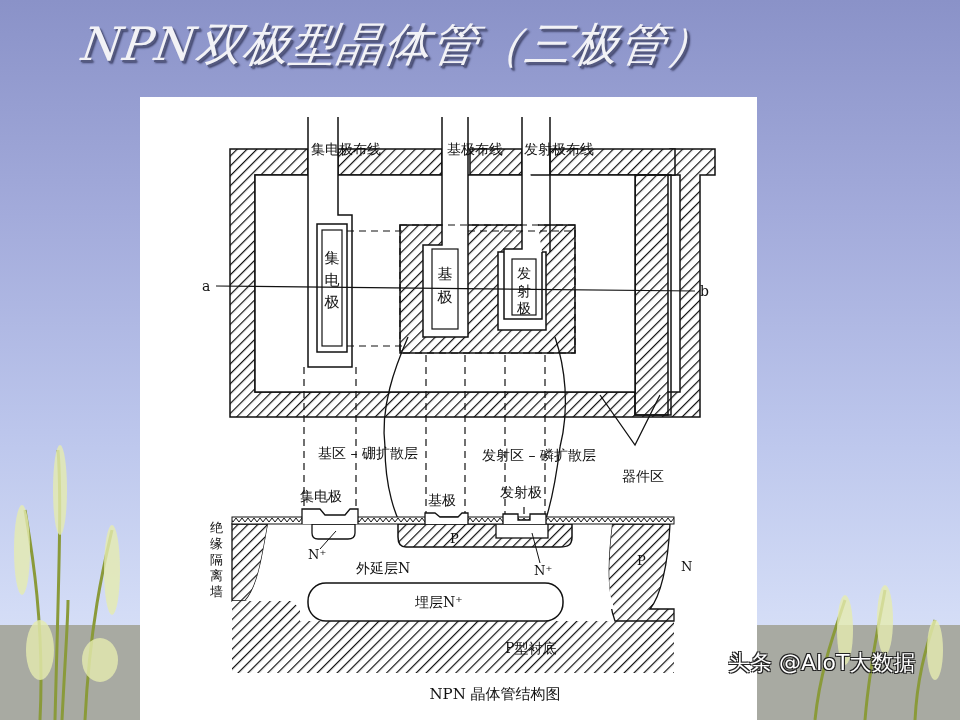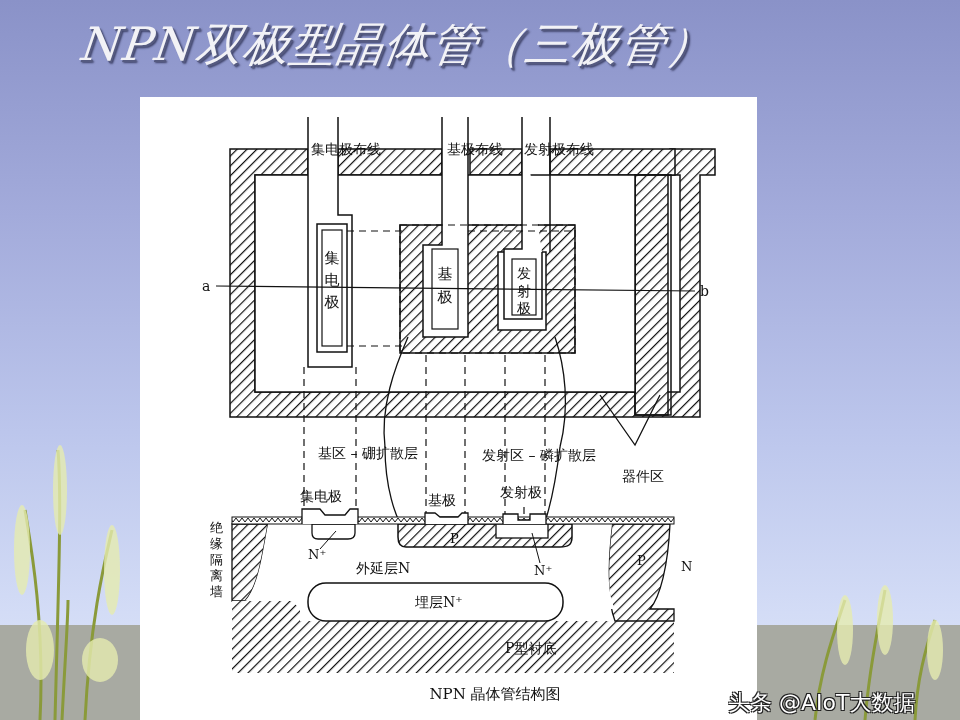--- a/index.html
+++ b/index.html
@@ -8,21 +8,21 @@
     font-family:"DejaVu Serif",serif;}
   .title{position:absolute;left:82px;top:14px;font-size:46px;color:#f2f2f6;
     font-style:italic;letter-spacing:1px;
     text-shadow:2px 2px 0 #555a80,3px 3px 2px #3c4066;transform:skewX(-8deg);
     font-family:"DejaVu Serif",serif;font-weight:normal;}
   .ground{position:absolute;left:0;right:0;bottom:0;height:95px;background:#a8aaa2;}
   .grass{position:absolute;bottom:0;}
   .panel{position:absolute;left:140px;top:97px;width:617px;height:623px;background:#fff;}
   .panel svg{position:absolute;left:0;top:0;}
   .lbl{font-family:"DejaVu Serif",serif;fill:#111;}
-  .watermark{position:absolute;left:728px;top:688px;font-family:"DejaVu Sans",sans-serif;
+  .watermark{position:absolute;left:728px;top:648px;font-family:"DejaVu Sans",sans-serif;
     font-size:22px;color:#fff;text-shadow:1px 1px 0 #222,-1px -1px 0 #222,1px -1px 0 #222,-1px 1px 0 #222;text-align:right;}
 </style>
 </head>
 <body>
 
 <div class="title">NPN双极型晶体管（三极管）</div>
 
 <div class="ground"></div>
 <svg class="grass" style="left:0;" width="140" height="300">
   <g stroke="#8a9a3a" stroke-width="3" fill="none">

